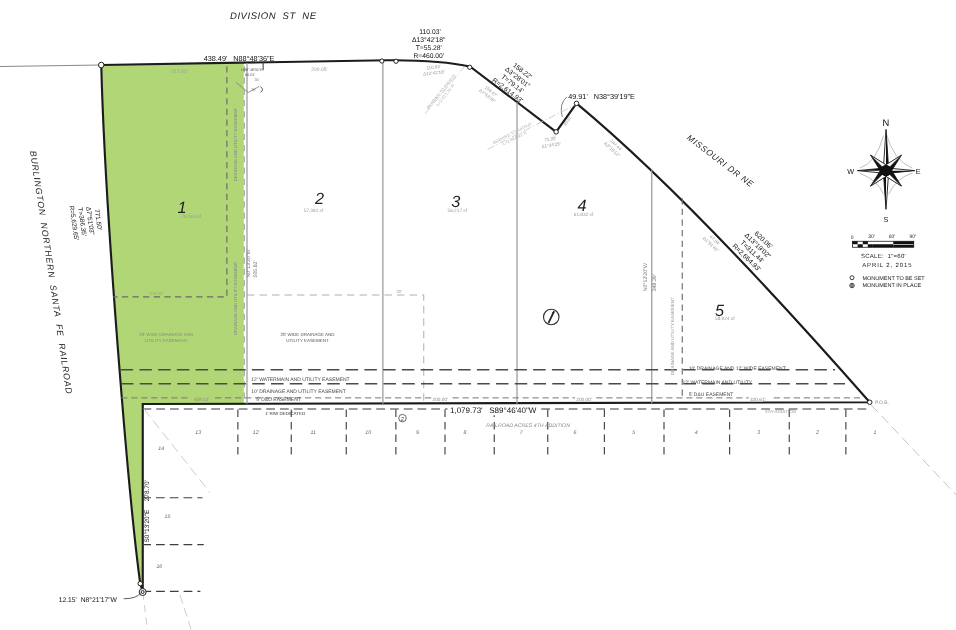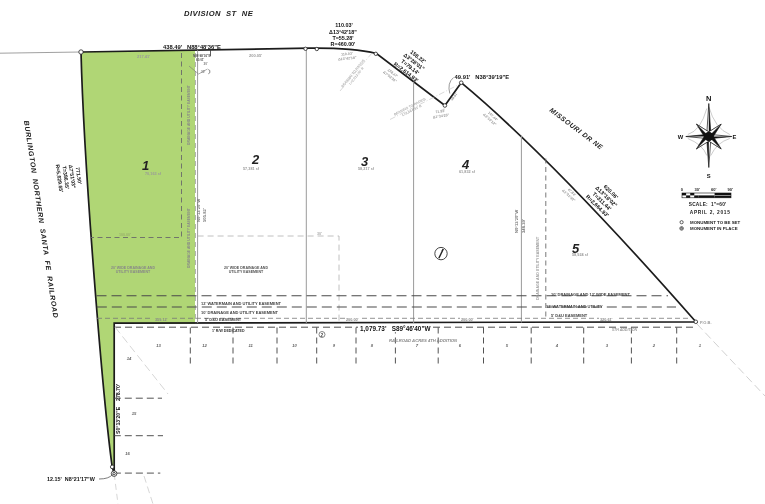--- a/index.html
+++ b/index.html
@@ -1,16 +1,16 @@
 <!DOCTYPE html>
 <html><head>
 <meta charset="utf-8">
 <style>
   html,body{margin:0;padding:0;background:#ffffff;}
-  #plat{width:765px;height:504px;position:relative;font-family:"Liberation Sans", sans-serif;font-weight:bold;}
+  #plat{width:765px;height:504px;position:relative;font-family:"Liberation Sans", sans-serif;}
   svg text{font-family:"Liberation Sans", sans-serif;}
 </style>
 </head>
 <body>
 <div id="plat">
 <svg width="765" height="504" viewBox="0 0 765 504">
 
 <rect x="0" y="0" width="765" height="504" fill="#ffffff"></rect>
 
 <path d="M81,52 L195,50.2 L195,324 L114.5,324 L114.5,473 L112.2,467 C103,400 84,170 81,52 Z" fill="#b0d675" stroke="none"></path>

